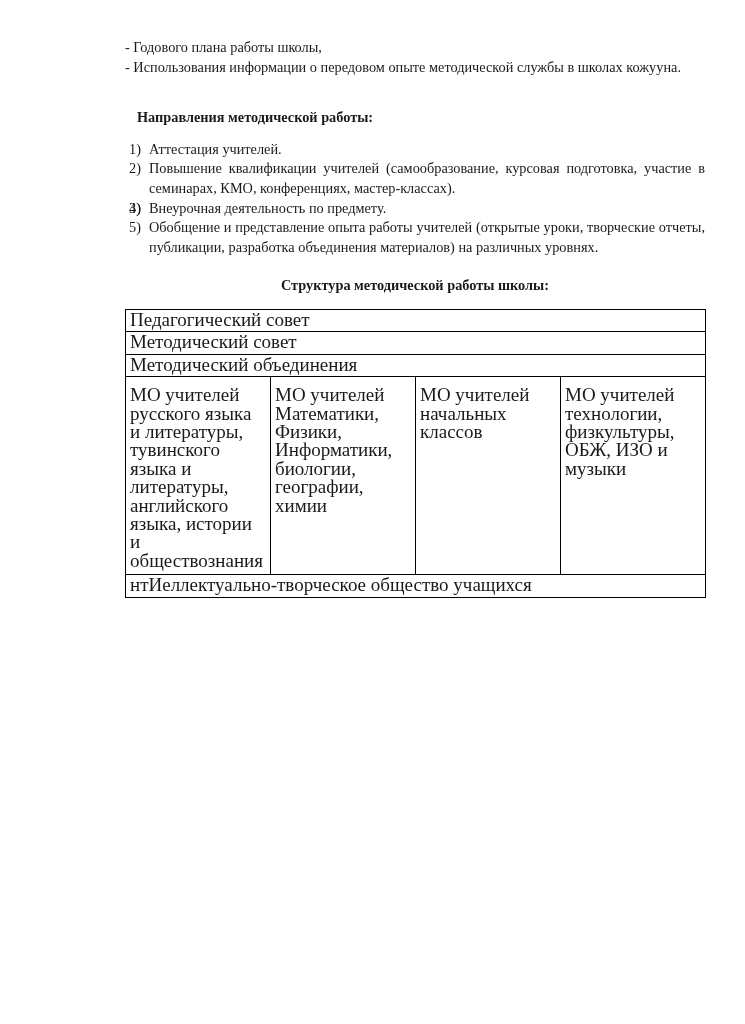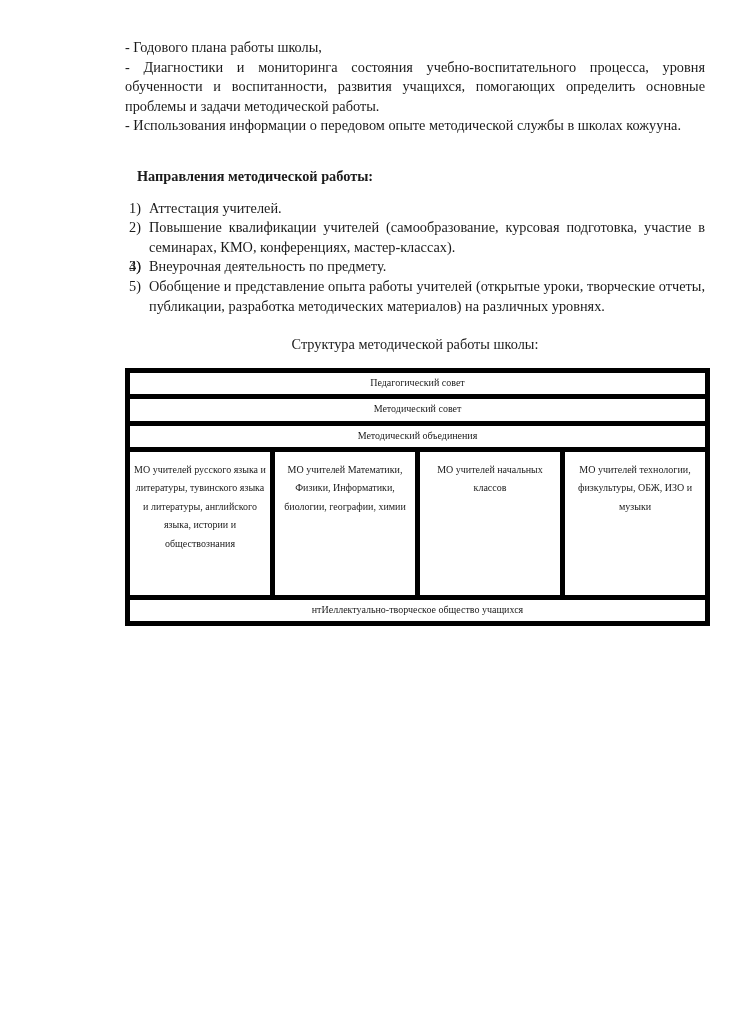--- a/index.html
+++ b/index.html
@@ -55,61 +55,60 @@
   }
   ol.numlist li .num {
     position: absolute;
     left: 4px;
     top: 0;
     width: 18px;
     text-align: left;
   }
   .center-title {
     text-align: center;
-    font-weight: normal;
+    font-weight: bold;
     font-size: 14.3px;
     line-height: 19.6px;
     margin: 0;
   }
   .table-wrap {
     margin-top: 13px;
     margin-left: 0px;
     width: 580px;
   }
   table.struct {
     border-collapse: collapse;
     width: 580px;
     table-layout: fixed;
   }
   table.struct td {
-    border: 5px solid #000000;
-    text-align: center;
+    border: 1px solid #000000;
+    text-align: left;
     vertical-align: top;
-    font-size: 10px;
+    font-size: 19px;
     line-height: 18.4px;
     padding: 2px 4px 4px 4px;
   }
   table.struct td.band {
     vertical-align: middle;
     padding: 1px 4px 2px 4px;
   }
   table.struct td.col {
     padding-top: 9px;
     height: 130px;
     margin-left: 20px;
   }
 </style>
 </head>
 <body>
 
 <div class="page">
   <div class="content">
 
     <p class="para">- Годового плана работы школы,</p>
-    <p class="para">-  Диагностики и мониторинга состояния учебно-воспитательного процесса, уровня обученности и воспитанности, развития учащихся, помогающих определить основные проблемы и задачи методической работы.</p>
     <p class="para">-  Использования информации о передовом опыте методической службы в школах кожууна.</p>
 
     <div class="spacer-lg"></div>
 
     <p class="section-title">Направления методической работы:</p>
 
     <ol class="numlist">
       <li>
         <span class="num">1)</span>
         <span>Аттестация учителей.</span>
@@ -120,21 +119,21 @@
       </li>
       <li>
         <span class="num">3)</span>
       </li>
       <li>
         <span class="num">4)</span>
         <span>Внеурочная деятельность по предмету.</span>
       </li>
       <li>
         <span class="num">5)</span>
-        <span>Обобщение и представление опыта работы учителей (открытые уроки, творческие отчеты, публикации, разработка методических материалов) на различных уровнях.</span>
+        <span>Обобщение и представление опыта работы учителей (открытые уроки, творческие отчеты, публикации, разработка объединения материалов) на различных уровнях.</span>
       </li>
     </ol>
 
     <div class="spacer-lg"></div>
 
     <p class="center-title">Структура методической работы школы:</p>
 
     <div class="table-wrap">
       <table class="struct">
         <colgroup>

